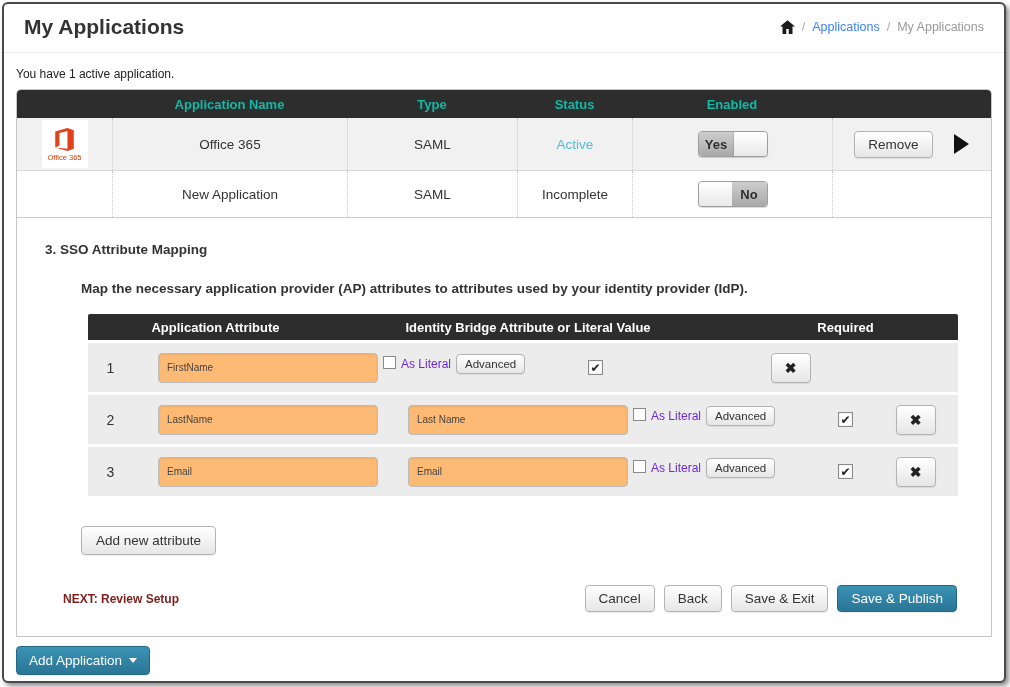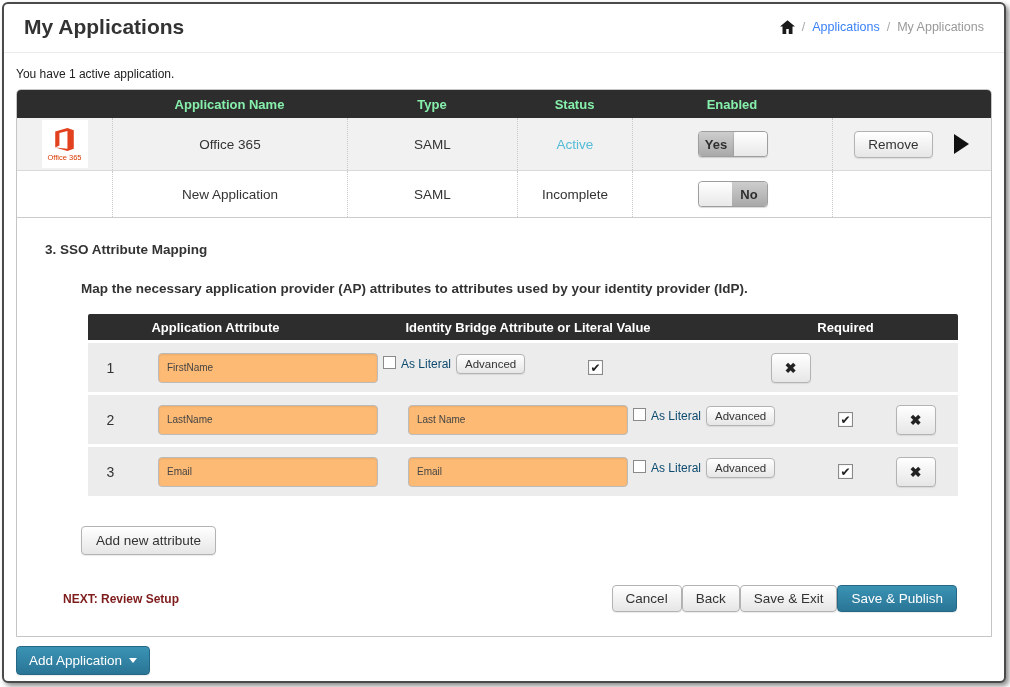--- a/index.html
+++ b/index.html
@@ -19,21 +19,21 @@
   .breadcrumb { display:flex; align-items:center; gap:7px; font-size:12.5px; }
   .breadcrumb .sep { color:#aaa; }
   .crumb-link { color:#3b82f6; text-decoration:none; cursor:pointer; }
   .crumb-current { color:#999; }
   .home-icon svg { display:block; }
   
   .summary { font-size:12px; color:#222; margin:14px 0 8px 12px; }
   
   .app-table { margin:0 12px; border:1px solid #c5c5c5; border-radius:5px 5px 0 0; }
   .tbl-head {
-    display:flex; background:#2d2d2d; color:#86efac; height:28px; align-items:center;
+    display:flex; background:#2d2d2d; color:#14b8a6; height:28px; align-items:center;
     border-radius:4px 4px 0 0; font-size:13px; font-weight:bold;
   }
   .tbl-head .cell, .app-row .cell { display:flex; align-items:center; justify-content:center; }
   .col-icon{width:95px;} .col-name{width:235px;} .col-type{width:170px;}
   .col-status{width:115px;} .col-enabled{width:200px;} .col-actions{flex:1;}
   .app-row { display:flex; align-items:stretch; font-size:13.5px; color:#333; }
   .app-row .cell + .cell { border-left:1px dotted #c9c9c9; }
   .row-office { background:#f1f1f1; height:52px; }
   .row-new { background:#fff; height:47px; border-top:1px solid #d9d9d9; }
   .logo-tile {
@@ -79,29 +79,29 @@
   .a-req{width:55px; display:flex; justify-content:center;} .a-act{flex:1; display:flex; justify-content:center;}
   .text-input {
     width:220px; height:30px; margin-left:25px; border:1px solid #bbb; border-radius:4px;
     padding:0 8px; font-size:10px; color:#444; font-family:inherit;
     box-shadow:inset 0 1px 2px rgba(0,0,0,.08); background:#fdba74;
   }
   .checkbox { width:13px; height:13px; border:1px solid #8a8a8a; background:#fff;
     display:inline-flex; align-items:center; justify-content:center;
     font-size:11px; line-height:1; color:#222; cursor:pointer; margin-top:-10px;}
   .checkbox.req { width:15px; height:15px; margin-top:0; font-size:12px; box-shadow:inset 0 0 1px #999; }
-  .lit-label { font-size:12px; color:#0c4a6e; margin-top:-8px; }
+  .lit-label { font-size:12px; color:#6d28d9; margin-top:-8px; }
   .btn-advanced { font-size:11.5px; padding:3px 8px; margin-top:-8px; }
   .btn-x { width:40px; height:30px; font-weight:bold; font-size:14px; padding:0; color:#222; }
   .btn-add-attr { margin:30px 0 0 64px; padding:6px 14px; }
   
   .actions-row { display:flex; align-items:center; justify-content:space-between;
     margin-top:30px; padding:0 34px 0 46px; }
   .next-label { font-size:12px; font-weight:bold; color:#7f1d1d; }
-  .actions-buttons { display:flex; gap:0; }
+  .actions-buttons { display:flex; gap:9px; }
   
   .footer { display:flex; align-items:center; justify-content:space-between; padding:9px 12px 10px 12px; }
   .btn-add-app { gap:7px; padding:6px 12px; }
   .caret-down { width:0; height:0; border-left:4px solid transparent;
     border-right:4px solid transparent; border-top:5px solid #fff; display:inline-block; }
   .footer-right { display:flex; align-items:center; gap:8px; }
   .help-icon { width:16px; height:16px; border-radius:50%; background:#b3b3b3; color:#fff;
     font-size:11px; font-weight:bold; display:inline-flex; align-items:center;
     justify-content:center; cursor:pointer; }
 </style>

